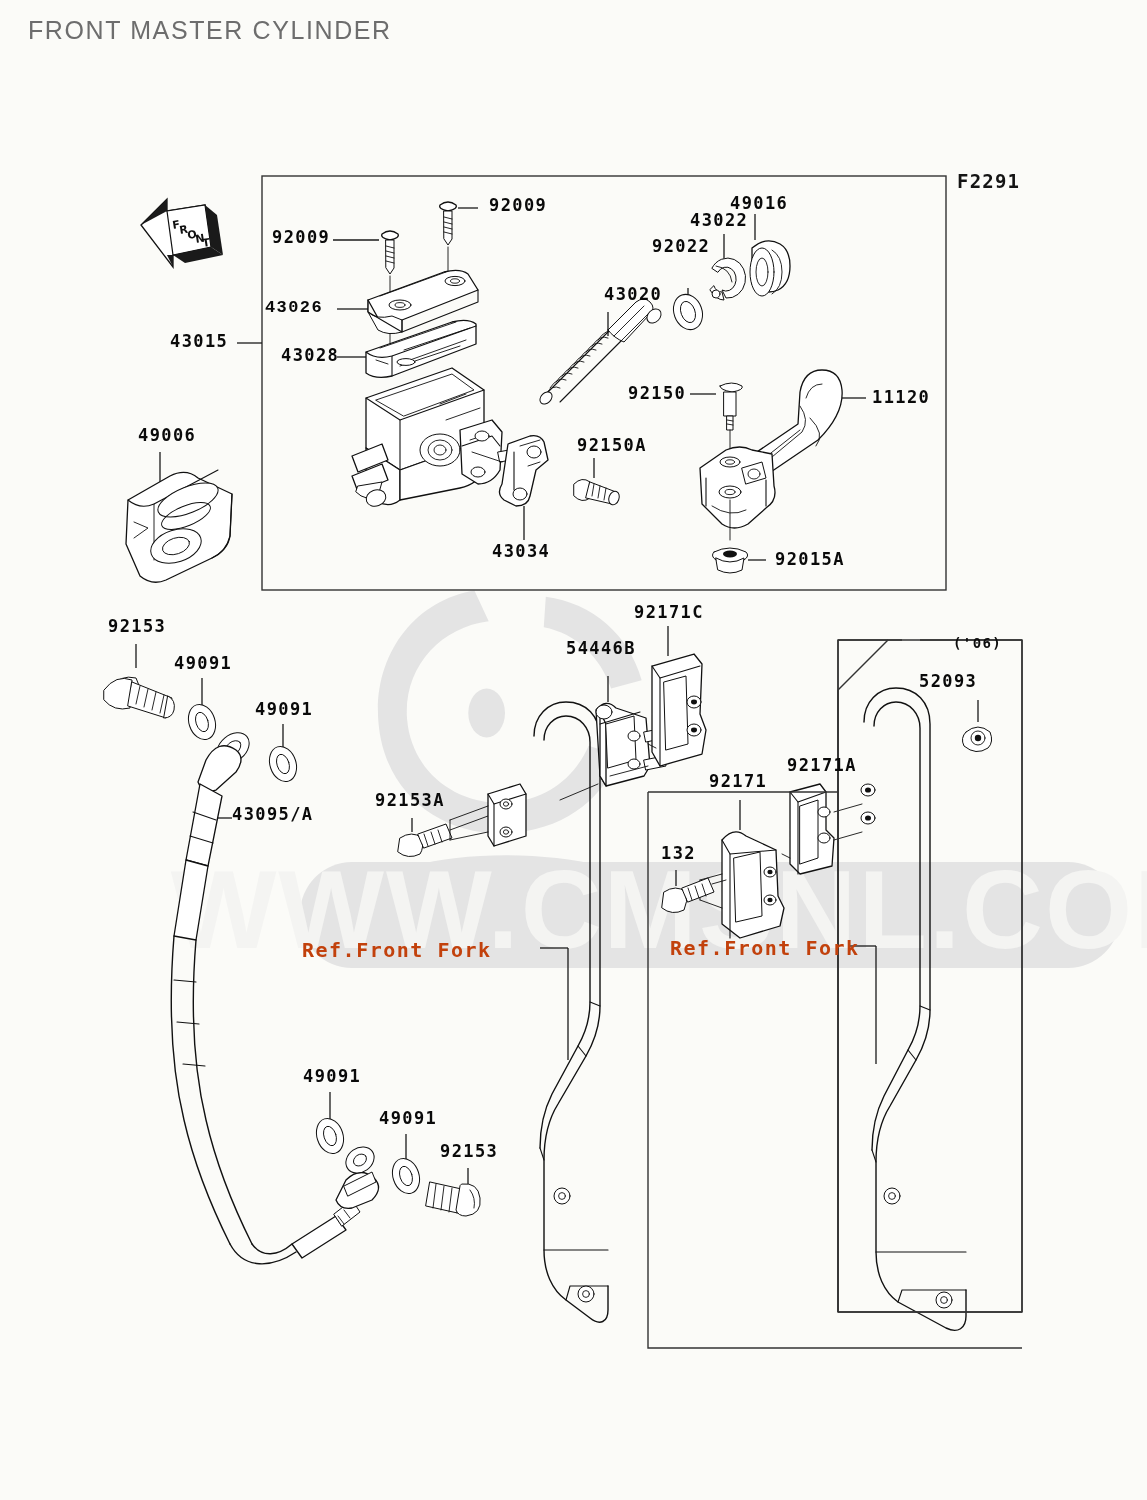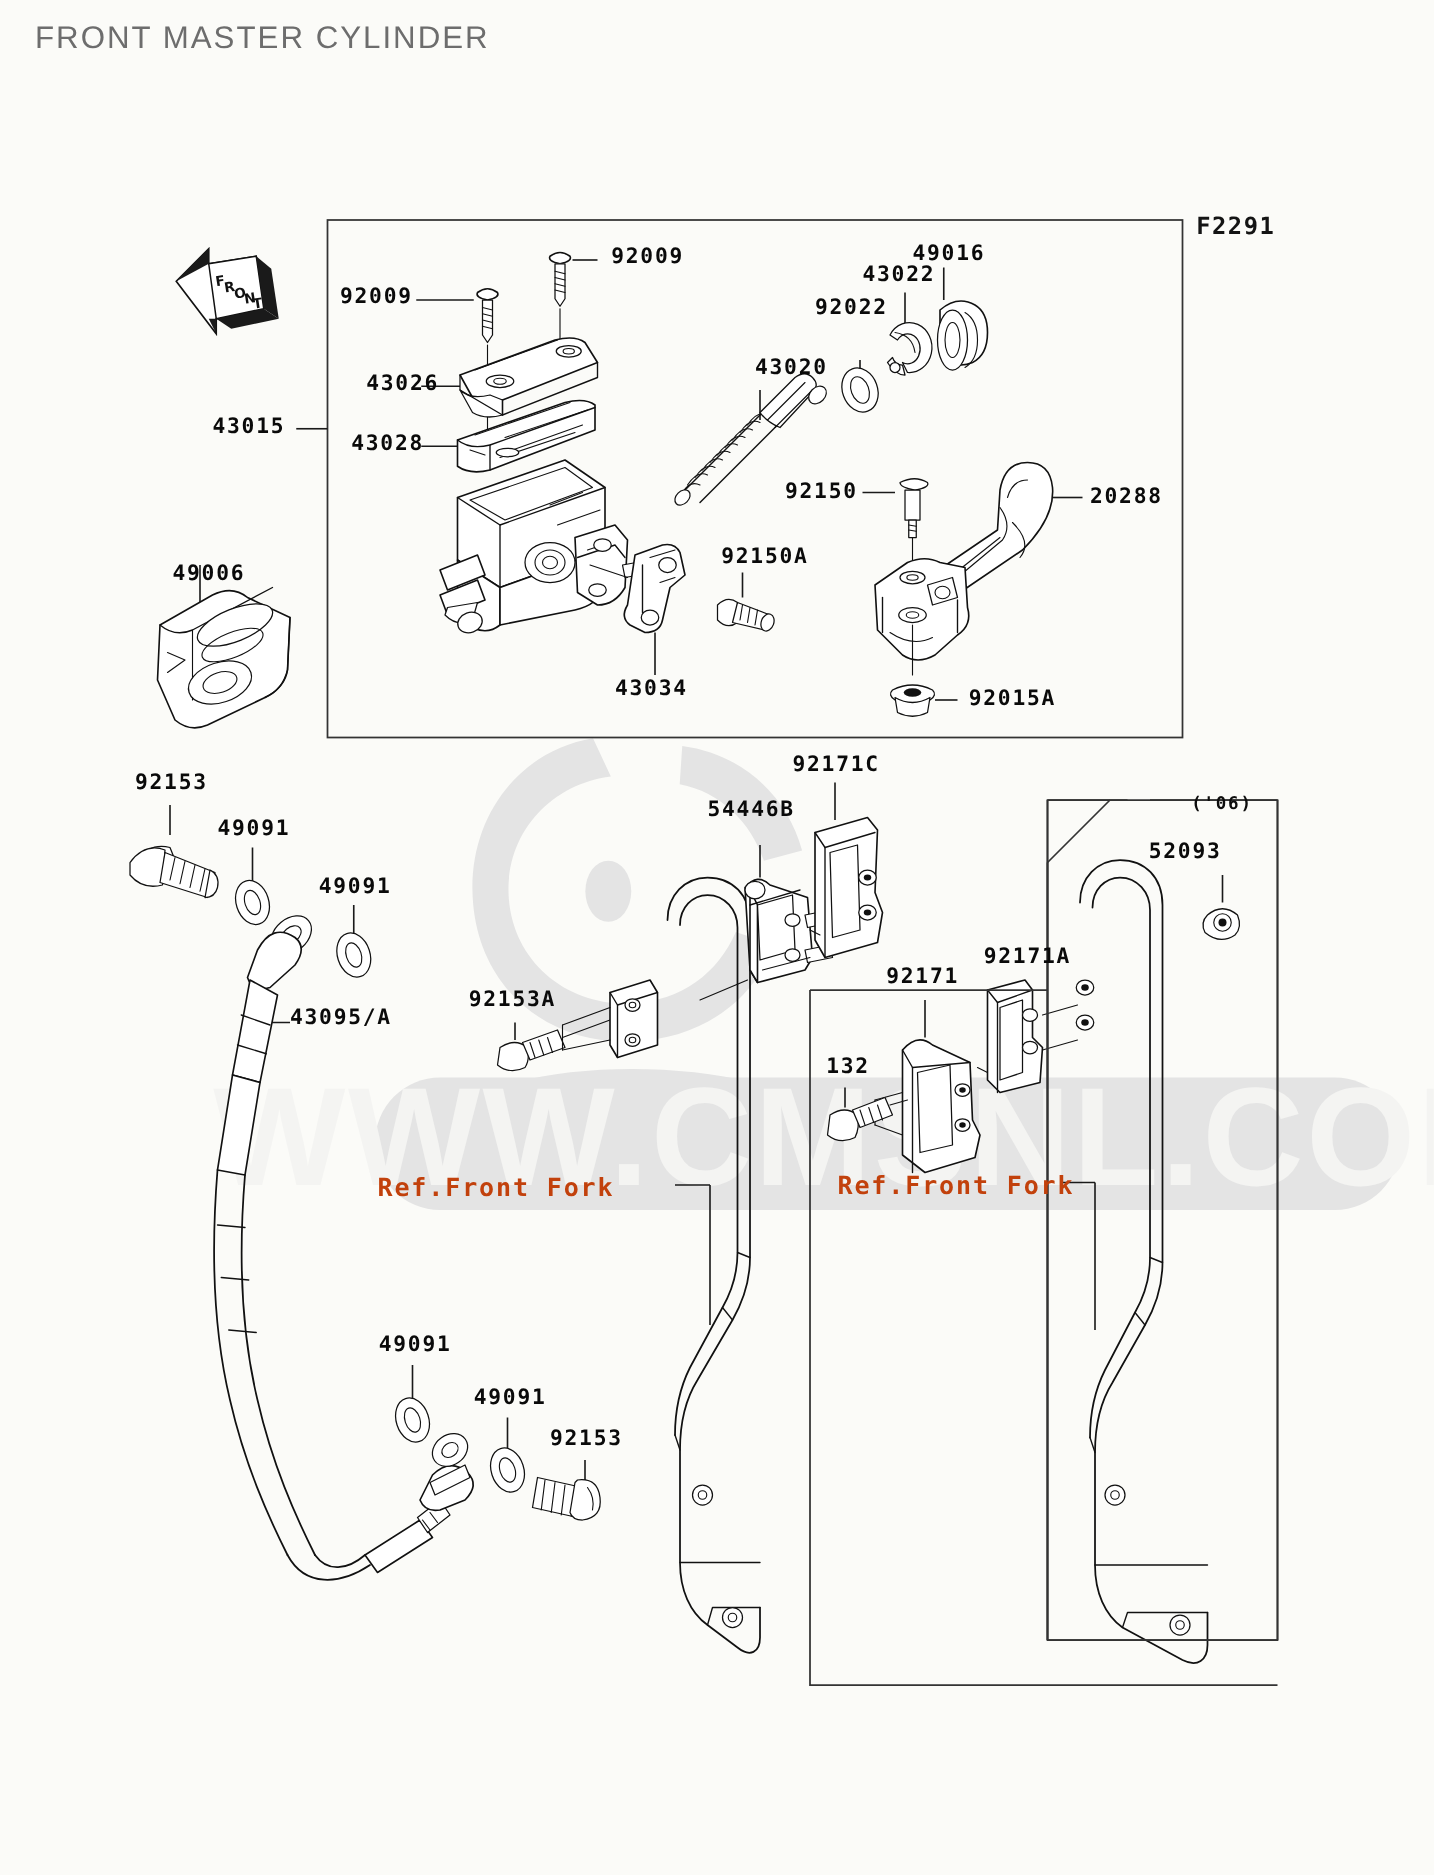--- a/index.html
+++ b/index.html
@@ -577,33 +577,33 @@
     <path class="box" d="M648 792 L648 1348 L1022 1348"></path>
     <line x1="648" y1="792" x2="838" y2="792" class="box"></line>
 
   </svg>
   </div>
 
   <div class="fig" style="left:957px;top:170px;">F2291</div>
 
   <div class="lbl" style="left:272px;top:229px;">92009</div>
   <div class="lbl" style="left:489px;top:197px;">92009</div>
-  <div class="lbl" style="left:293px;top:299px;">43026</div>
+  <div class="lbl" style="left:265px;top:299px;font-family:Liberation Mono, monospace;">43026</div>
   <div class="lbl" style="left:281px;top:347px;">43028</div>
   <div class="lbl" style="left:170px;top:333px;">43015</div>
   <div class="lbl" style="left:583px;top:286px;margin-left:21px;">43020</div>
   <div class="lbl" style="left:652px;top:238px;">92022</div>
   <div class="lbl" style="left:690px;top:212px;">43022</div>
   <div class="lbl" style="left:730px;top:195px;">49016</div>
   <div class="lbl" style="left:628px;top:385px;">92150</div>
-  <div class="lbl" style="left:872px;top:389px;">20288</div>
+  <div class="lbl" style="left:872px;top:389px;">11120</div>
   <div class="lbl" style="left:577px;top:437px;">92150A</div>
   <div class="lbl" style="left:492px;top:543px;">43034</div>
   <div class="lbl" style="left:775px;top:551px;">92015A</div>
-  <div class="lbl" style="left:138px;top:427px;margin-top:24px;">49006</div>
+  <div class="lbl" style="left:138px;top:427px;">49006</div>
 
   <div class="lbl" style="left:108px;top:618px;">92153</div>
   <div class="lbl" style="left:174px;top:655px;">49091</div>
   <div class="lbl" style="left:255px;top:701px;">49091</div>
   <div class="lbl" style="left:232px;top:806px;">43095/A</div>
   <div class="lbl" style="left:303px;top:1068px;">49091</div>
   <div class="lbl" style="left:379px;top:1110px;">49091</div>
   <div class="lbl" style="left:440px;top:1143px;">92153</div>
 
   <div class="lbl" style="left:375px;top:792px;">92153A</div>

